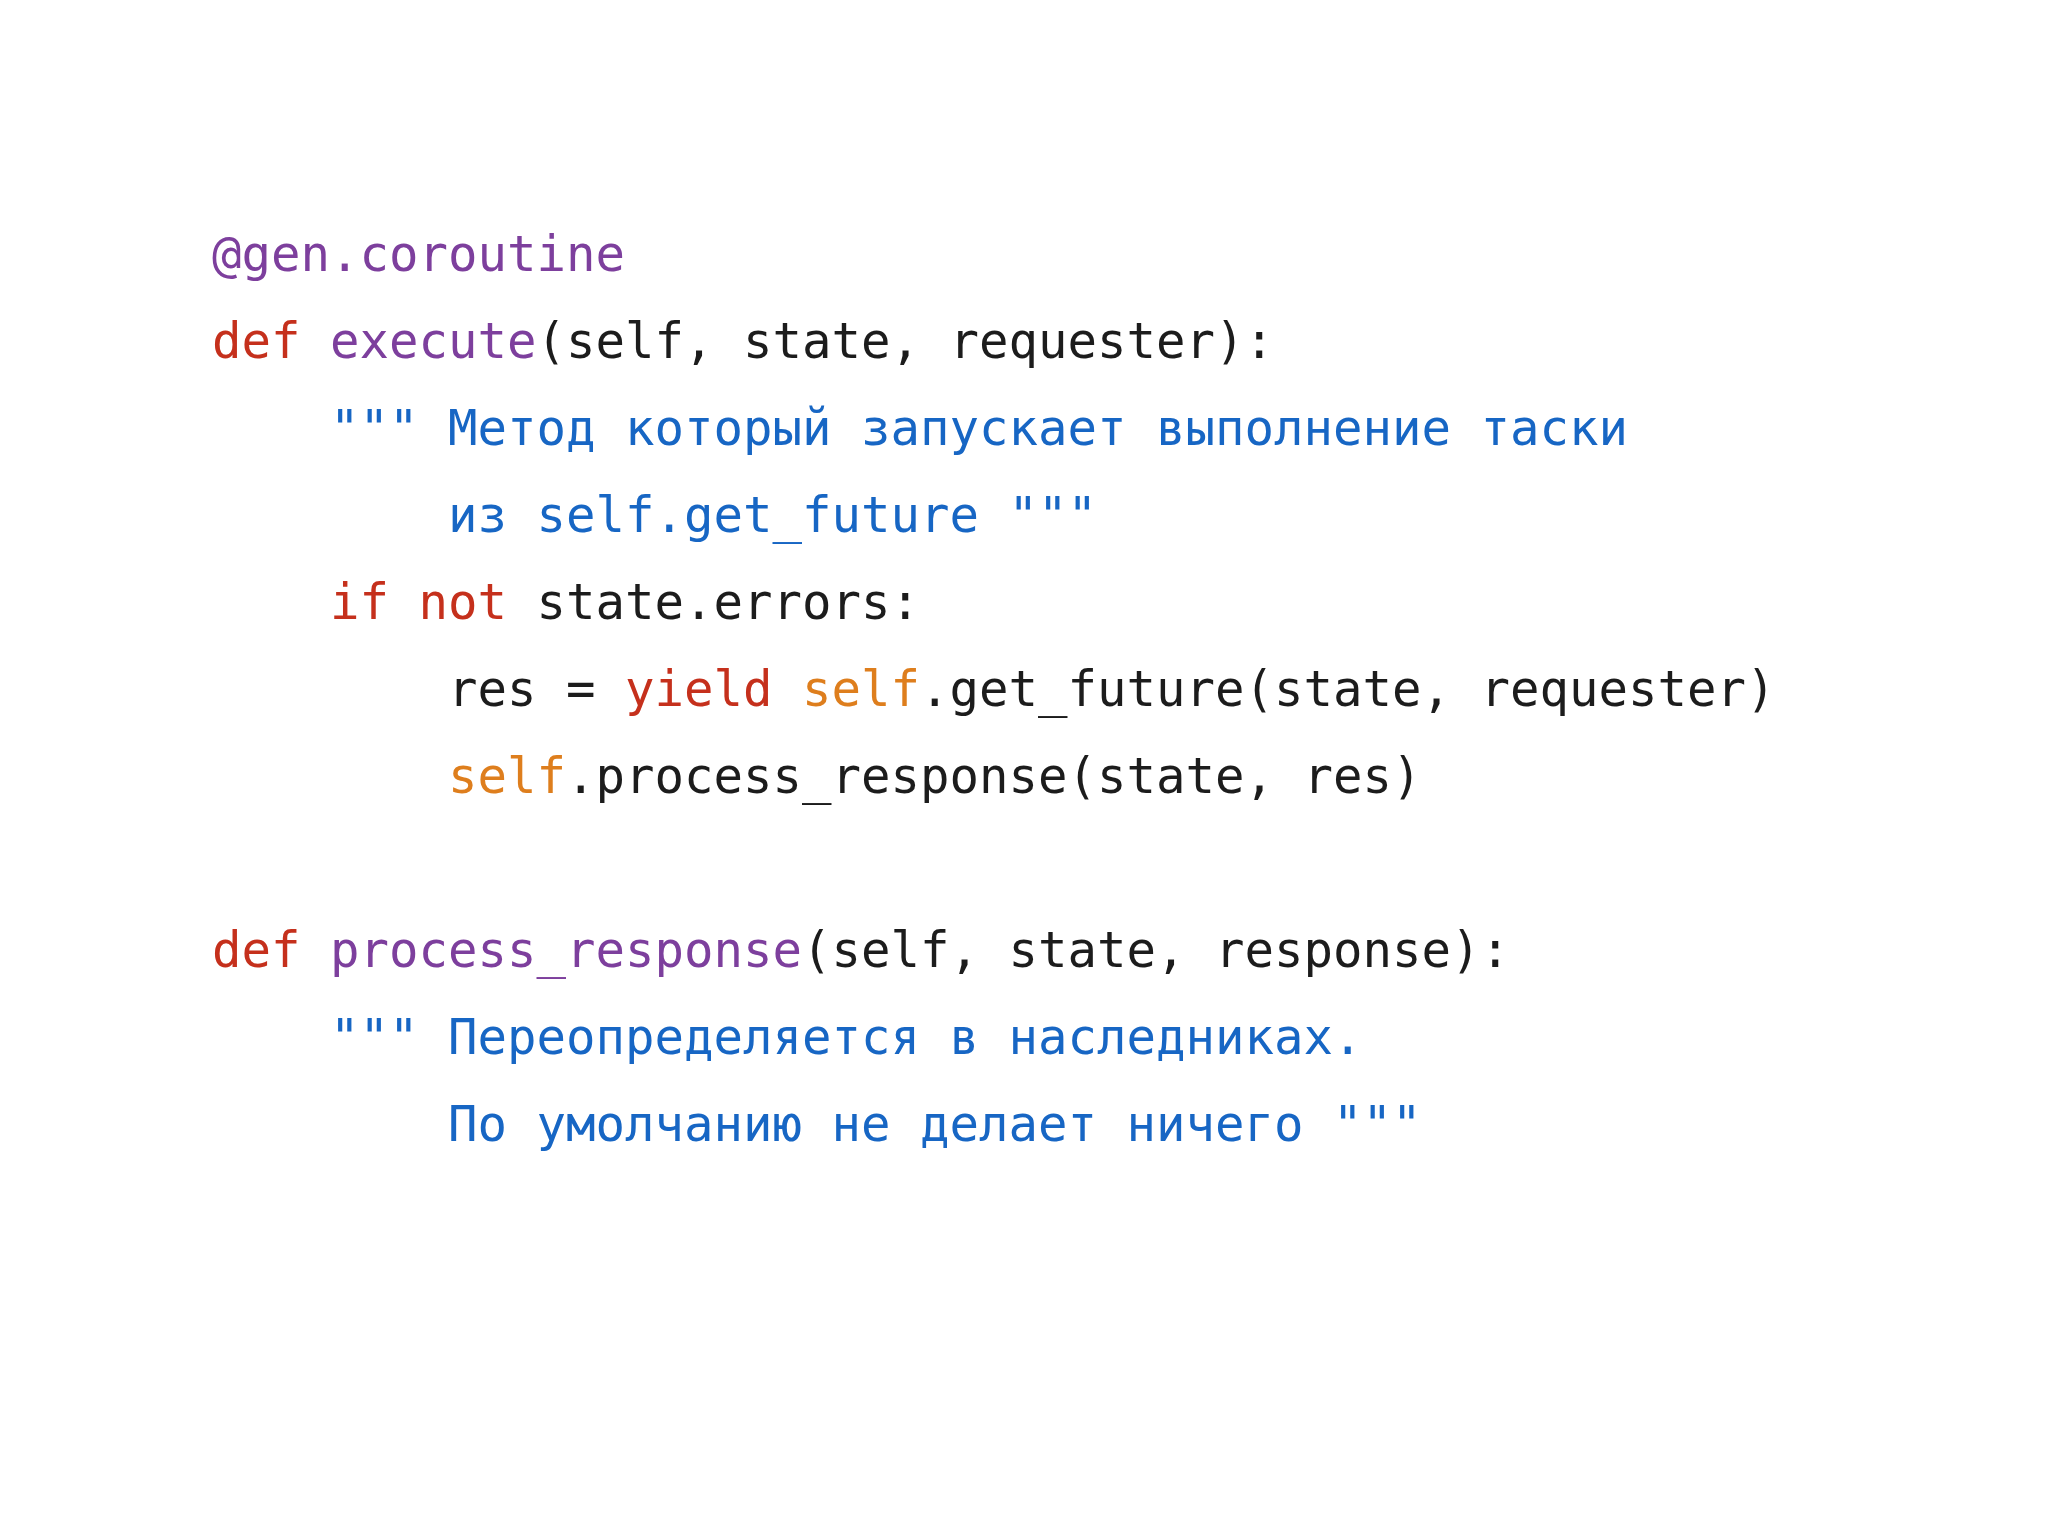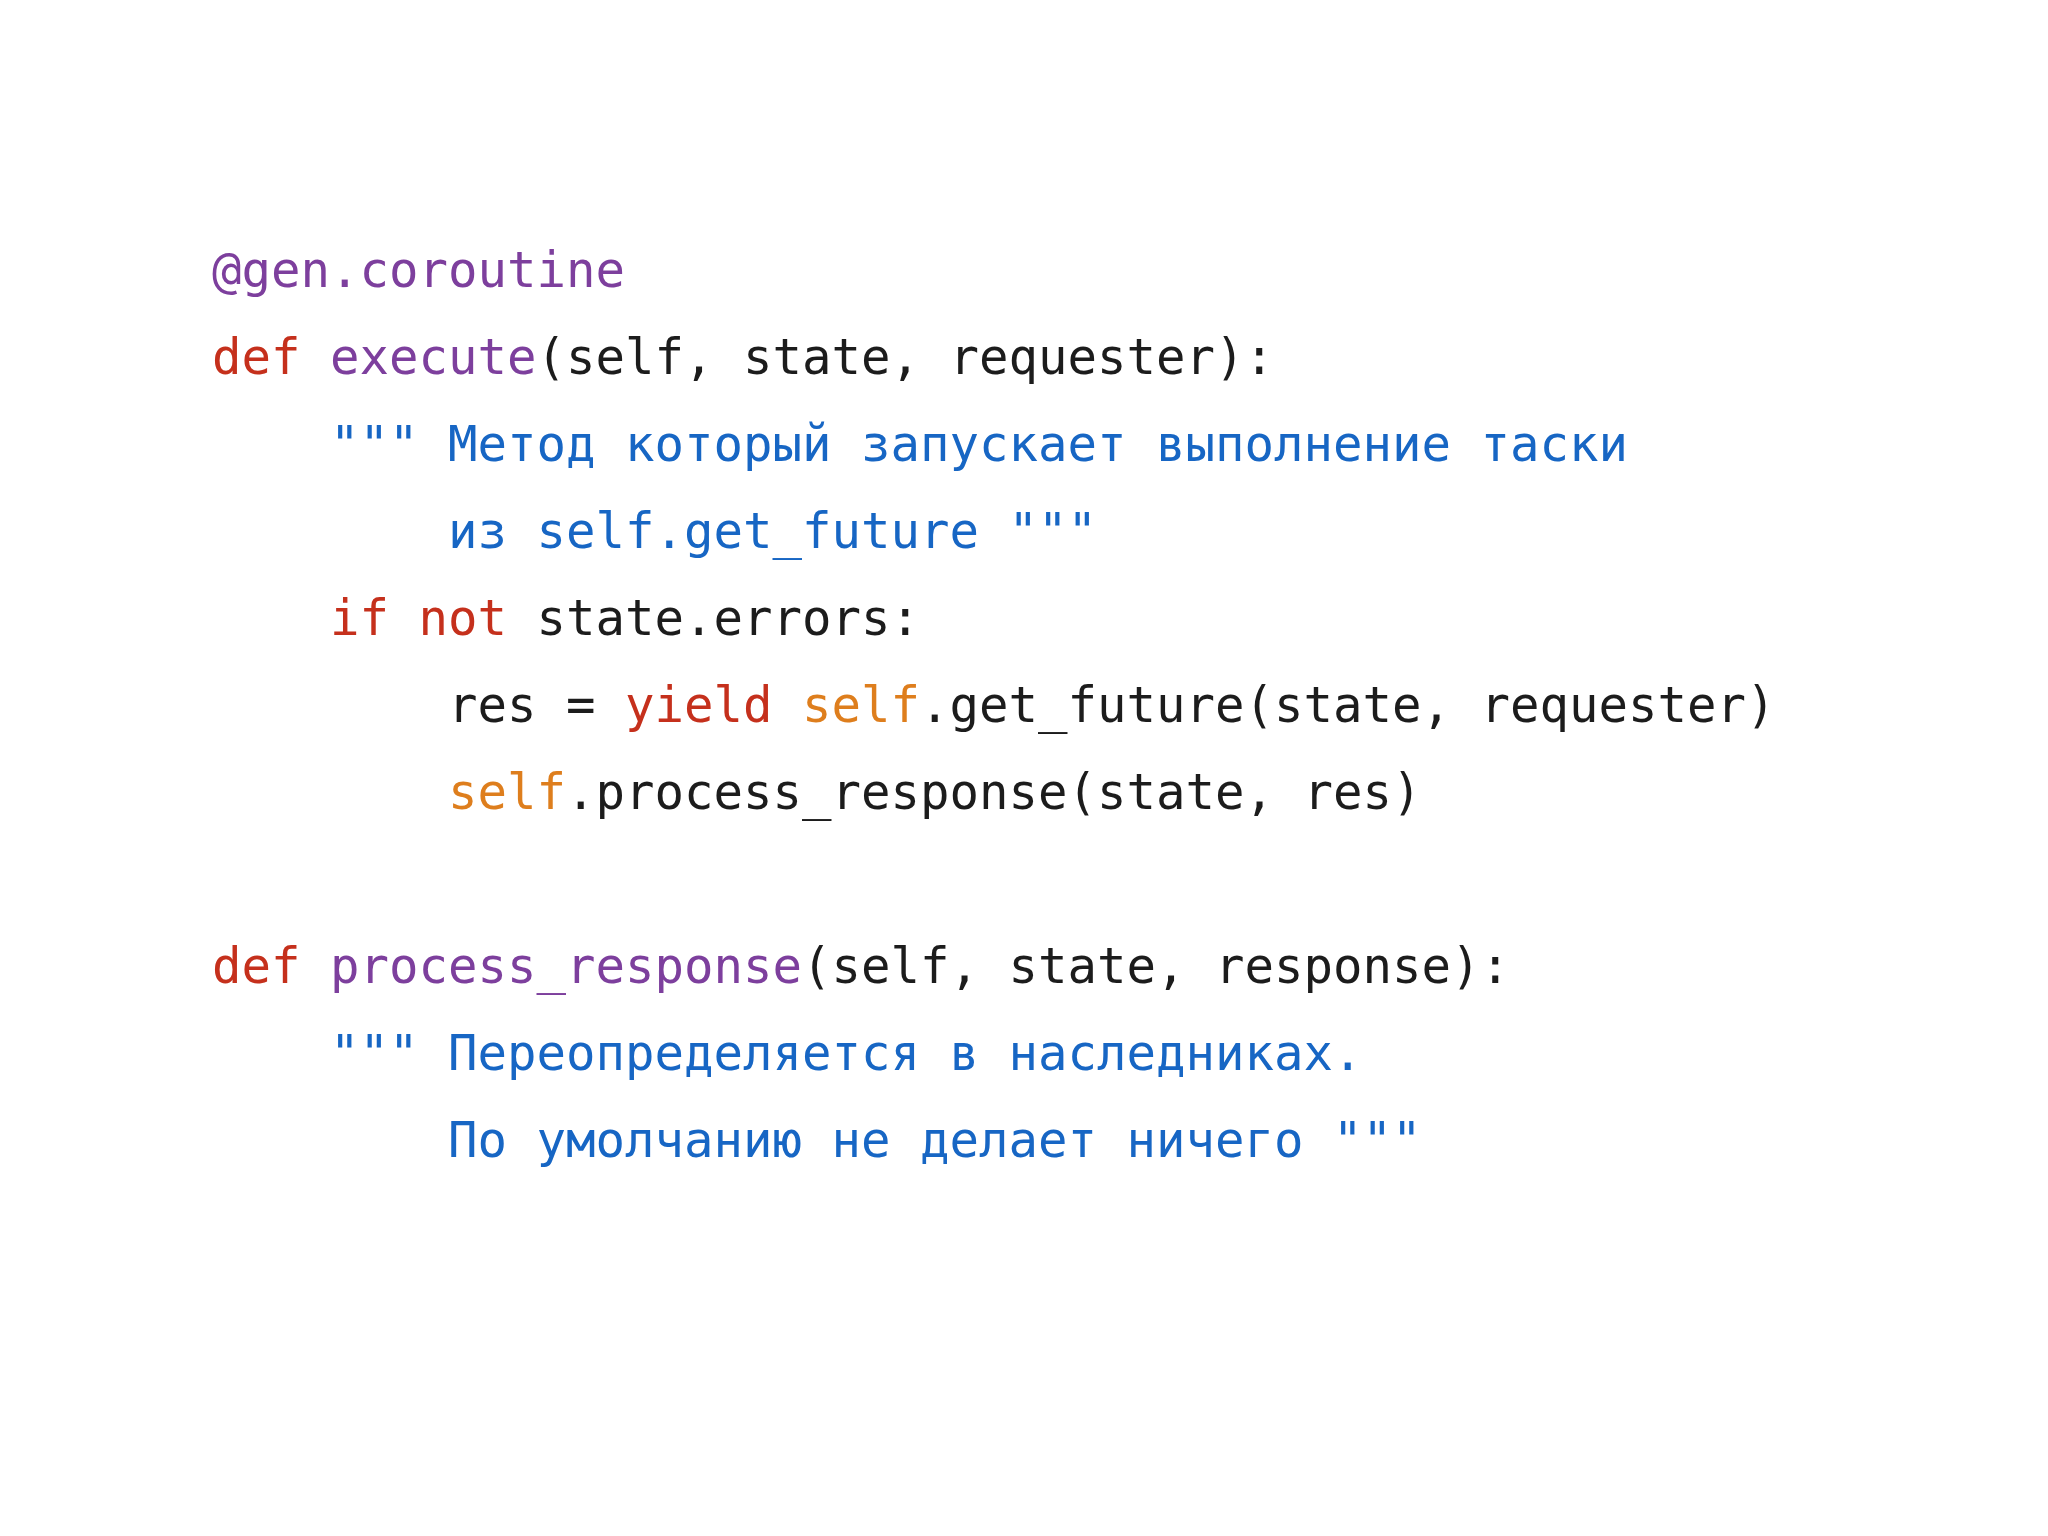--- a/index.html
+++ b/index.html
@@ -6,21 +6,20 @@
     margin: 0;
     padding: 0;
     background: #ffffff;
   }
   .slide {
     position: relative;
     width: 2048px;
     height: 1180px;
     background: #ffffff;
     overflow: hidden;
-    margin-top: 16px;
   }
   .code-block {
     position: absolute;
     left: 212px;
     top: 211px;
     font-family: "DejaVu Sans Mono", "Liberation Mono", monospace;
     font-size: 49px;
     line-height: 87px;
     white-space: pre;
     letter-spacing: 0;

